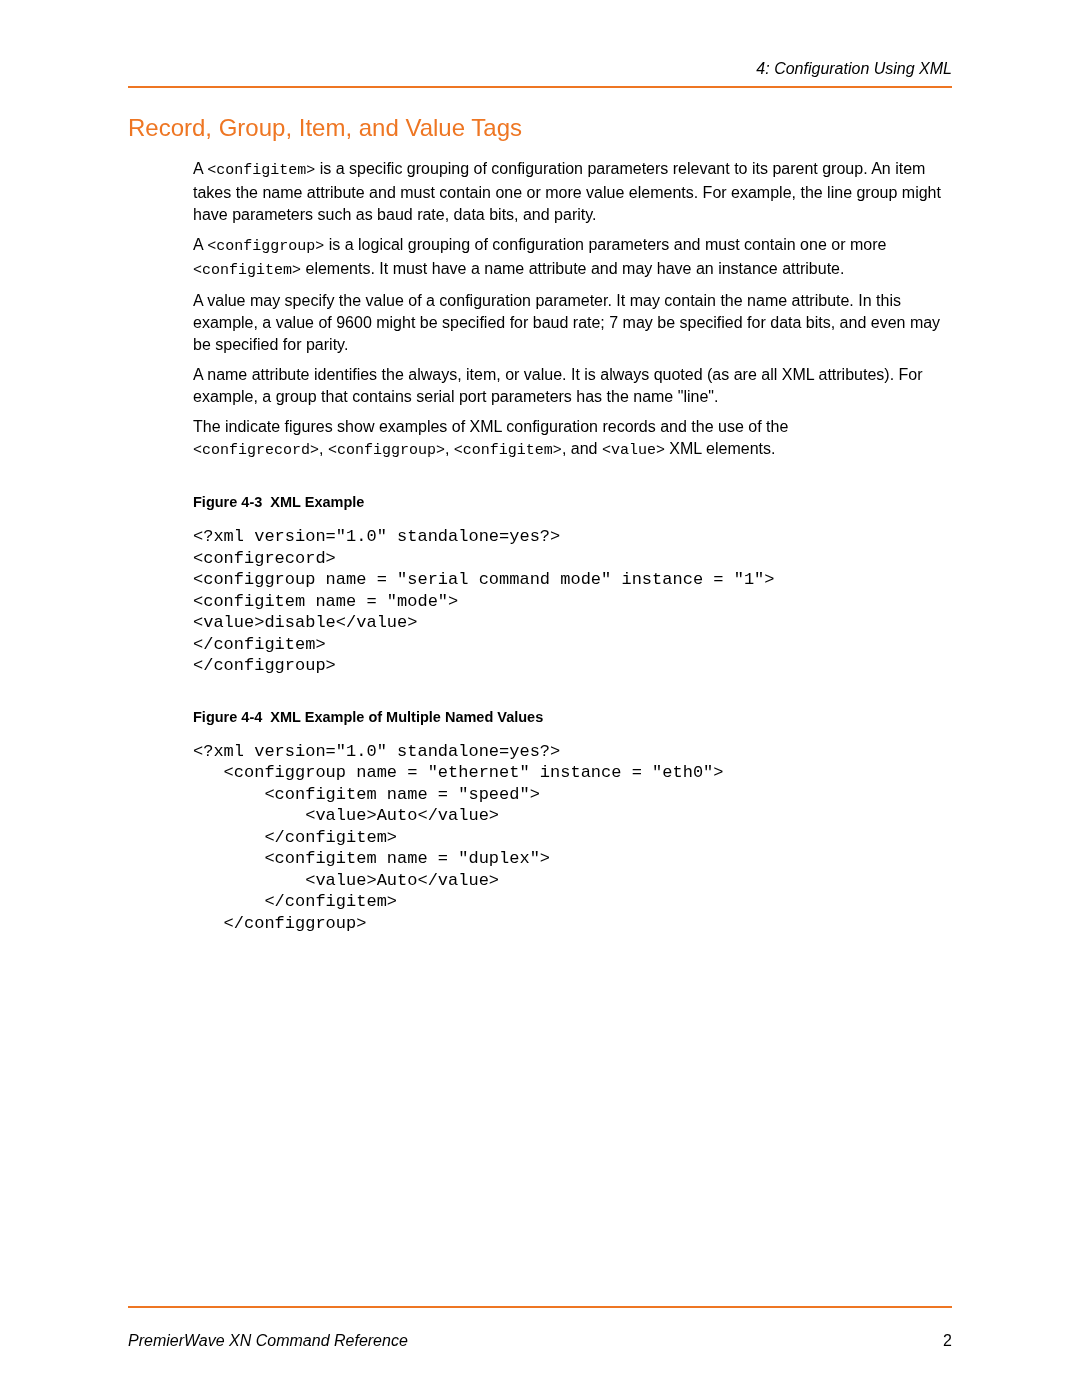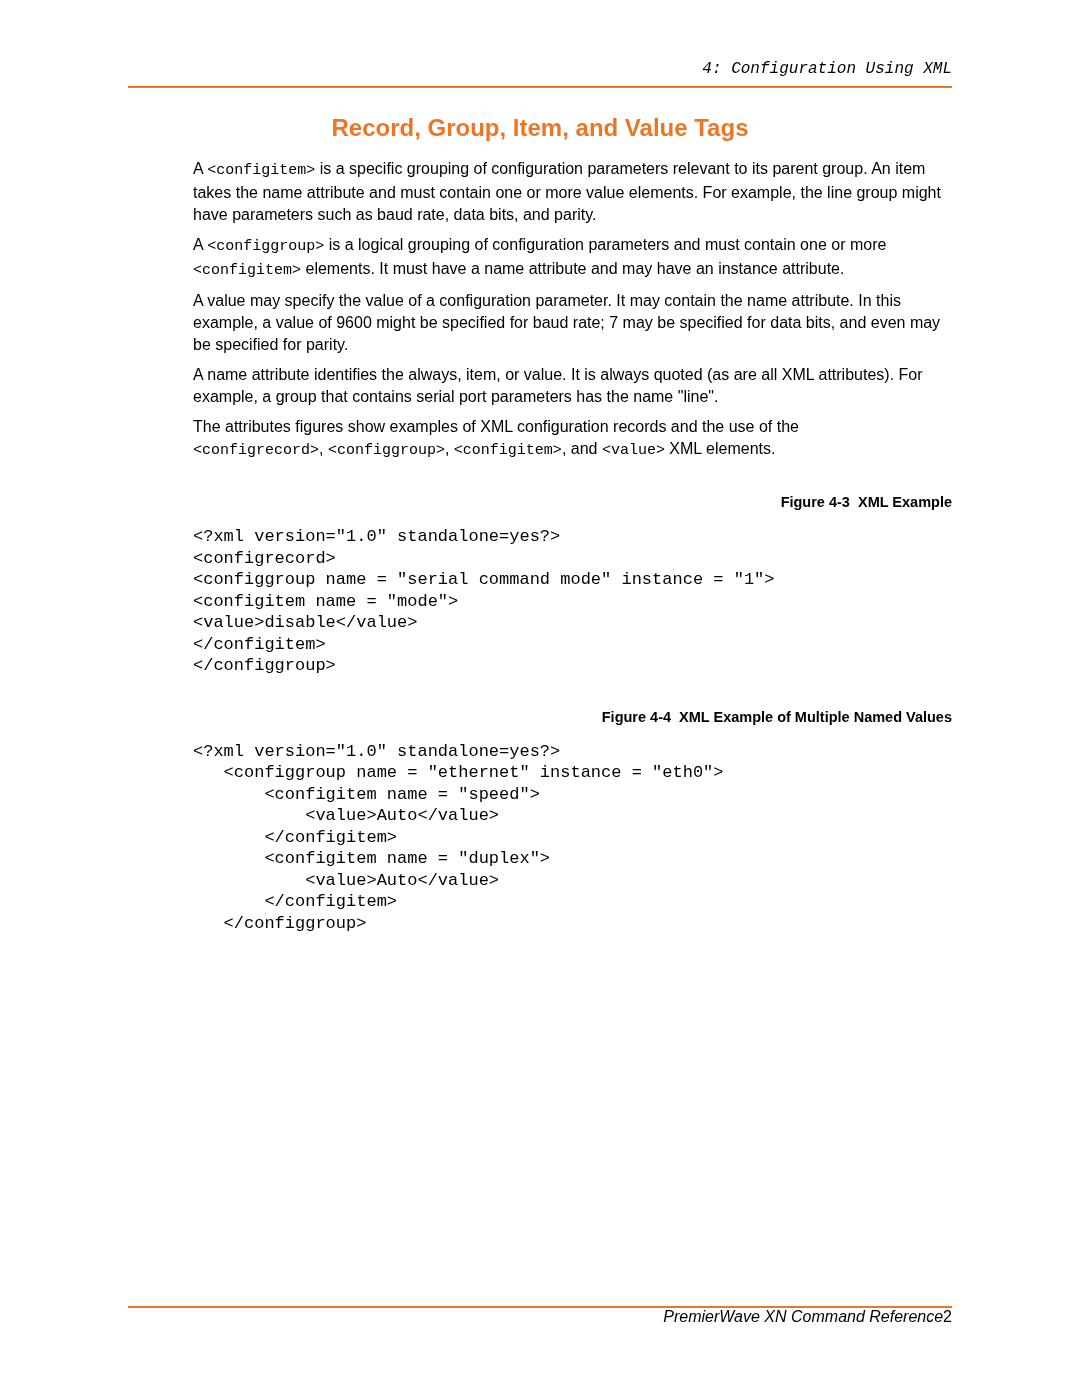--- a/index.html
+++ b/index.html
@@ -8,53 +8,52 @@
   .page {
     position: relative;
     width: 1080px;
     height: 1397px;
     background: #ffffff;
     font-family: "Liberation Sans", sans-serif;
     color: #000000;
     overflow: hidden;
   }
   .content { position: absolute; left: 128px; width: 824px; top: 0; }
-  .header-row { padding-top: 60px; text-align: right; font-style: italic; font-size: 16px; font-family: Liberation Mono, monospace; }
+  .header-row { padding-top: 60px; text-align: right; font-style: italic; font-size: 16px; }
   .rule { height: 2px; background: var(--accent); }
   .header-rule { margin-top: 8px; }
   .page-title {
     margin: 26px 0 0 0;
     font-size: 24px;
-    font-weight: bold;
+    font-weight: normal;
     color: var(--accent);
-    text-align: center;
   }
   .paragraphs { margin-top: 16px; }
   .para { margin: 0 0 8px 65px; font-size: 16px; line-height: 22px; }
   .mono { font-family: "Liberation Mono", "DejaVu Sans Mono", monospace; font-size: 15px; }
   .figure-caption {
     margin: 32px 0 16px 65px;
-    text-align: right;
+    text-align: left;
     font-weight: bold;
     font-size: 14.5px;
     white-space: pre;
   }
   .code-block {
     margin-left: 65px;
     font-family: "Liberation Mono", "DejaVu Sans Mono", monospace;
     font-size: 17px;
     line-height: 21.5px;
   }
   .code-line { white-space: pre; }
   .footer { position: absolute; left: 128px; width: 824px; top: 1306px; }
   .footer-row {
     display: flex;
-    justify-content: flex-end;
+    justify-content: space-between;
     align-items: baseline;
-    padding-top: 0;
+    padding-top: 24px;
     font-size: 16px;
   }
   .footer-doc { font-style: italic; }
 </style>
 </head>
 <body>
 
 <div class="page">
   <div class="content">
 
@@ -63,21 +62,21 @@
     </div>
     <div class="rule header-rule"></div>
 
     <h1 class="page-title">Record, Group, Item, and Value Tags</h1>
 
     <div class="paragraphs">
         <p class="para"><span>A </span><span class="mono">&lt;configitem&gt;</span><span> is a specific grouping of configuration parameters relevant to its parent group. An item takes the name attribute and must contain one or more value elements. For example, the line group might have parameters such as baud rate, data bits, and parity.</span></p>
         <p class="para"><span>A </span><span class="mono">&lt;configgroup&gt;</span><span> is a logical grouping of configuration parameters and must contain one or more </span><span class="mono">&lt;configitem&gt;</span><span> elements. It must have a name attribute and may have an instance attribute.</span></p>
         <p class="para"><span>A value may specify the value of a configuration parameter. It may contain the name attribute. In this example, a value of 9600 might be specified for baud rate; 7 may be specified for data bits, and even may be specified for parity.</span></p>
         <p class="para"><span>A name attribute identifies the always, item, or value. It is always quoted (as are all XML attributes). For example, a group that contains serial port parameters has the name "line".</span></p>
-        <p class="para"><span>The attributes figures show examples of XML configuration records and the use of the </span><br><span class="mono">&lt;configrecord&gt;</span><span>, </span><span class="mono">&lt;configgroup&gt;</span><span>, </span><span class="mono">&lt;configitem&gt;</span><span>, and </span><span class="mono">&lt;value&gt;</span><span> XML elements.</span></p>
+        <p class="para"><span>The indicate figures show examples of XML configuration records and the use of the </span><br><span class="mono">&lt;configrecord&gt;</span><span>, </span><span class="mono">&lt;configgroup&gt;</span><span>, </span><span class="mono">&lt;configitem&gt;</span><span>, and </span><span class="mono">&lt;value&gt;</span><span> XML elements.</span></p>
       </div>
 
     <div>
         <div class="figure-caption">Figure 4-3  XML Example</div>
         <div class="code-block">
           <div class="code-line">&lt;?xml version="1.0" standalone=yes?&gt;</div>
           <div class="code-line">&lt;configrecord&gt;</div>
           <div class="code-line">&lt;configgroup name = "serial command mode" instance = "1"&gt;</div>
           <div class="code-line">&lt;configitem name = "mode"&gt;</div>
           <div class="code-line">&lt;value&gt;disable&lt;/value&gt;</div>

